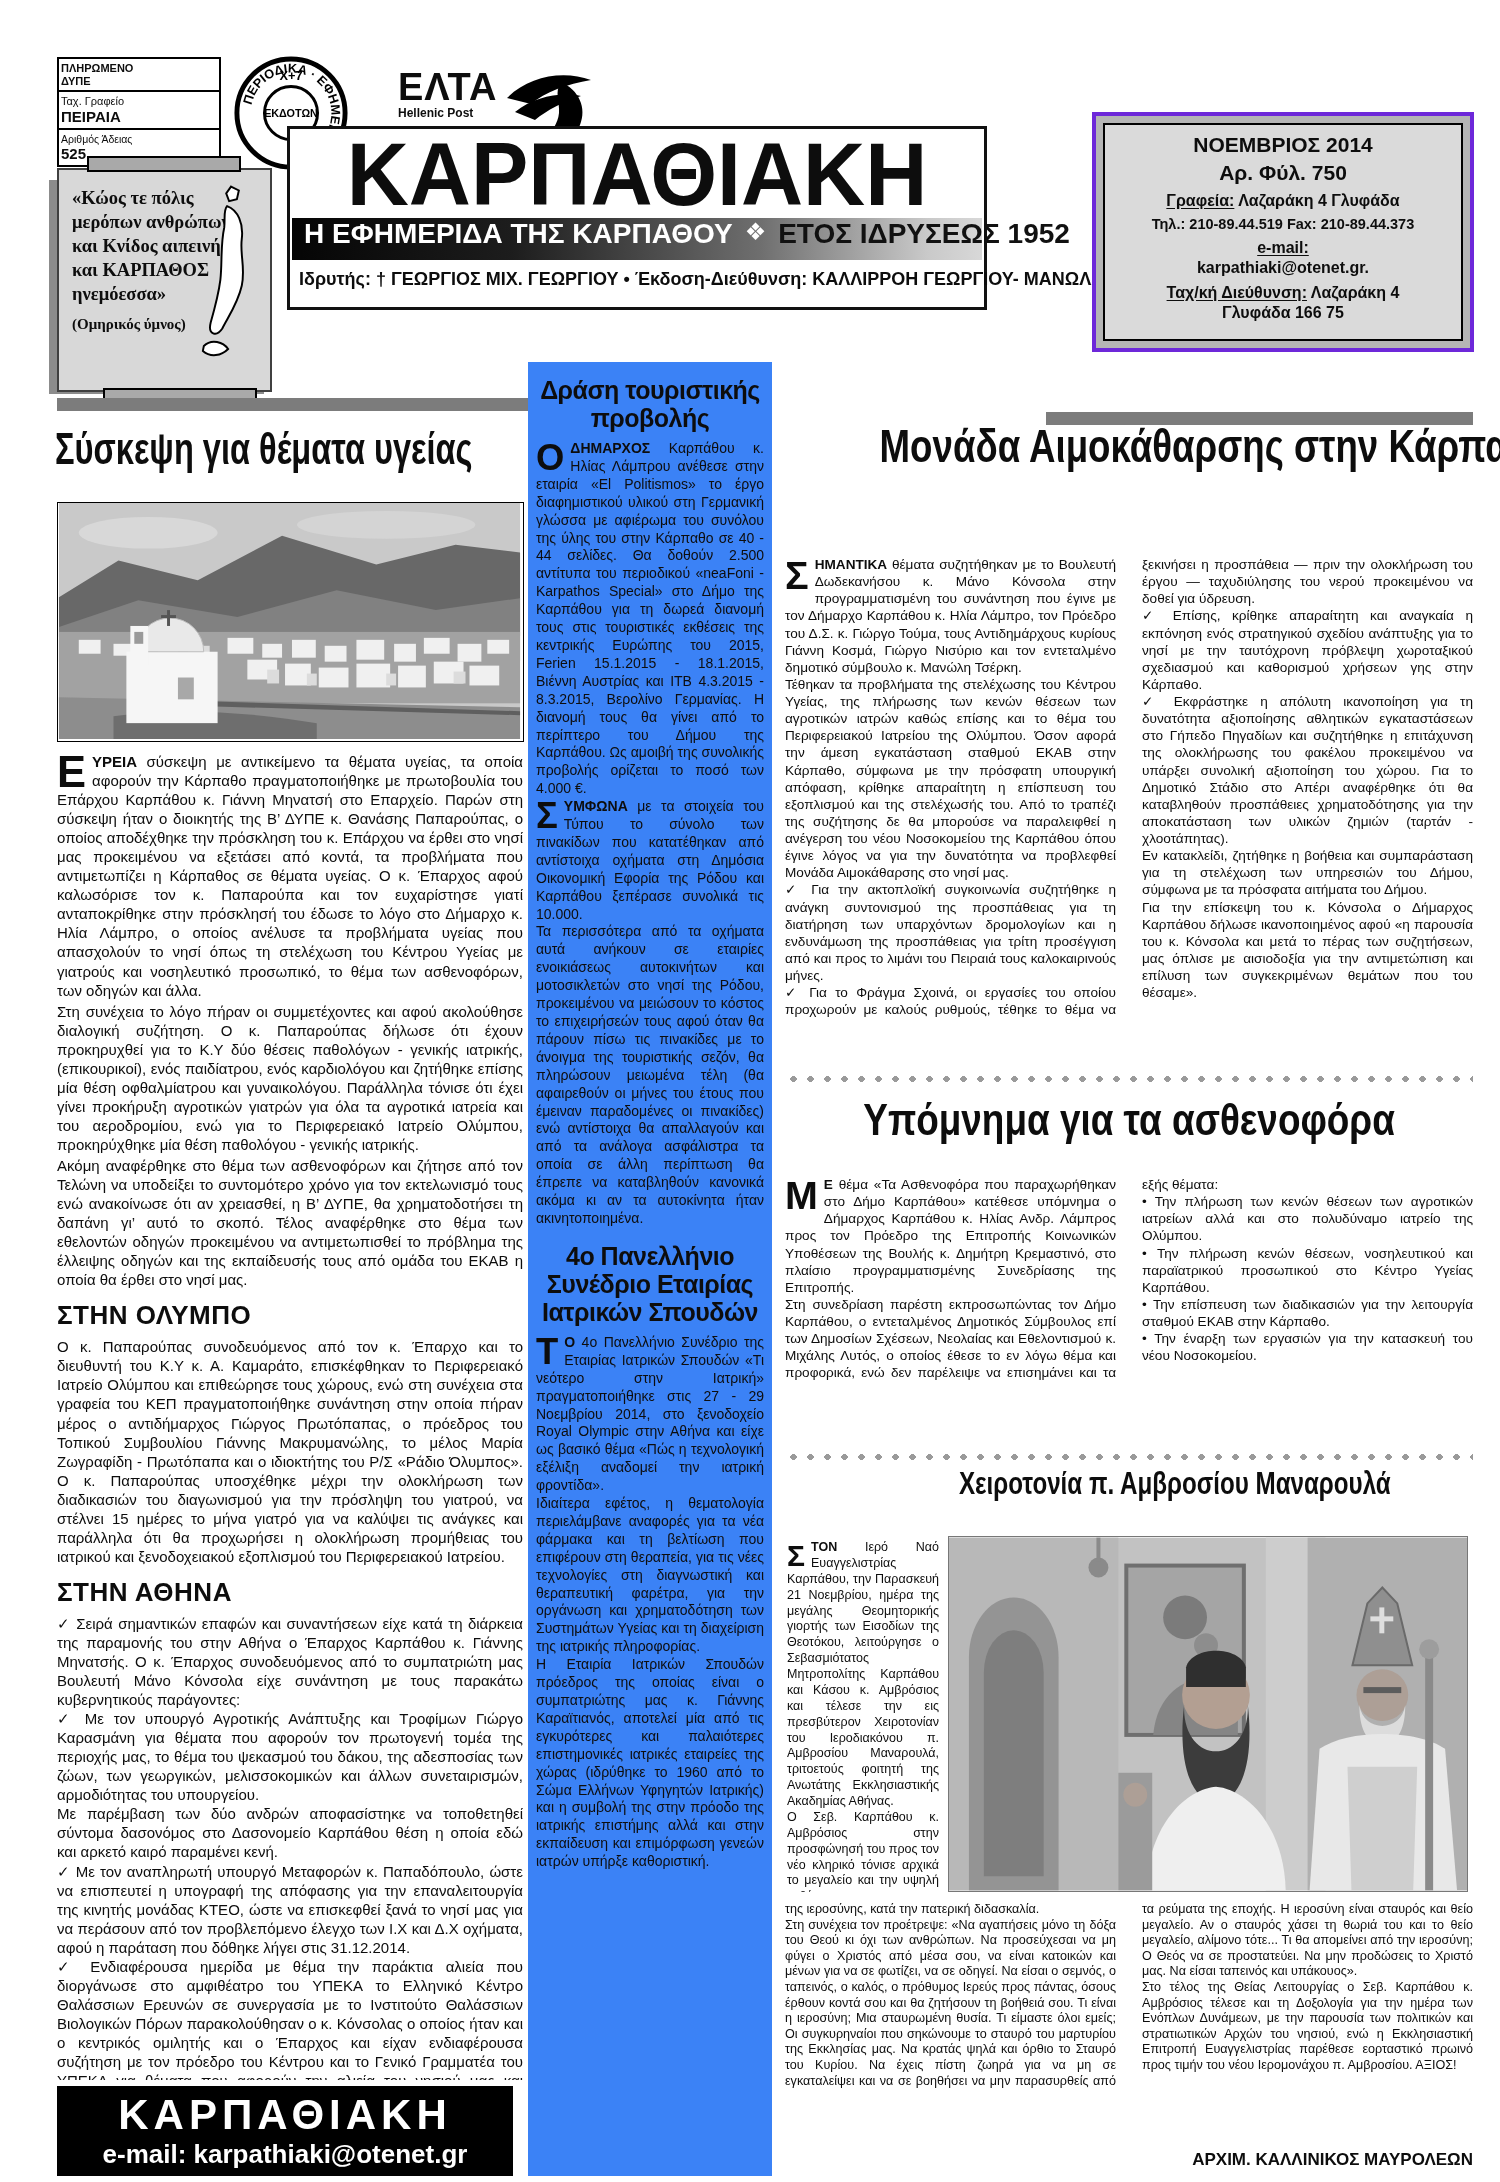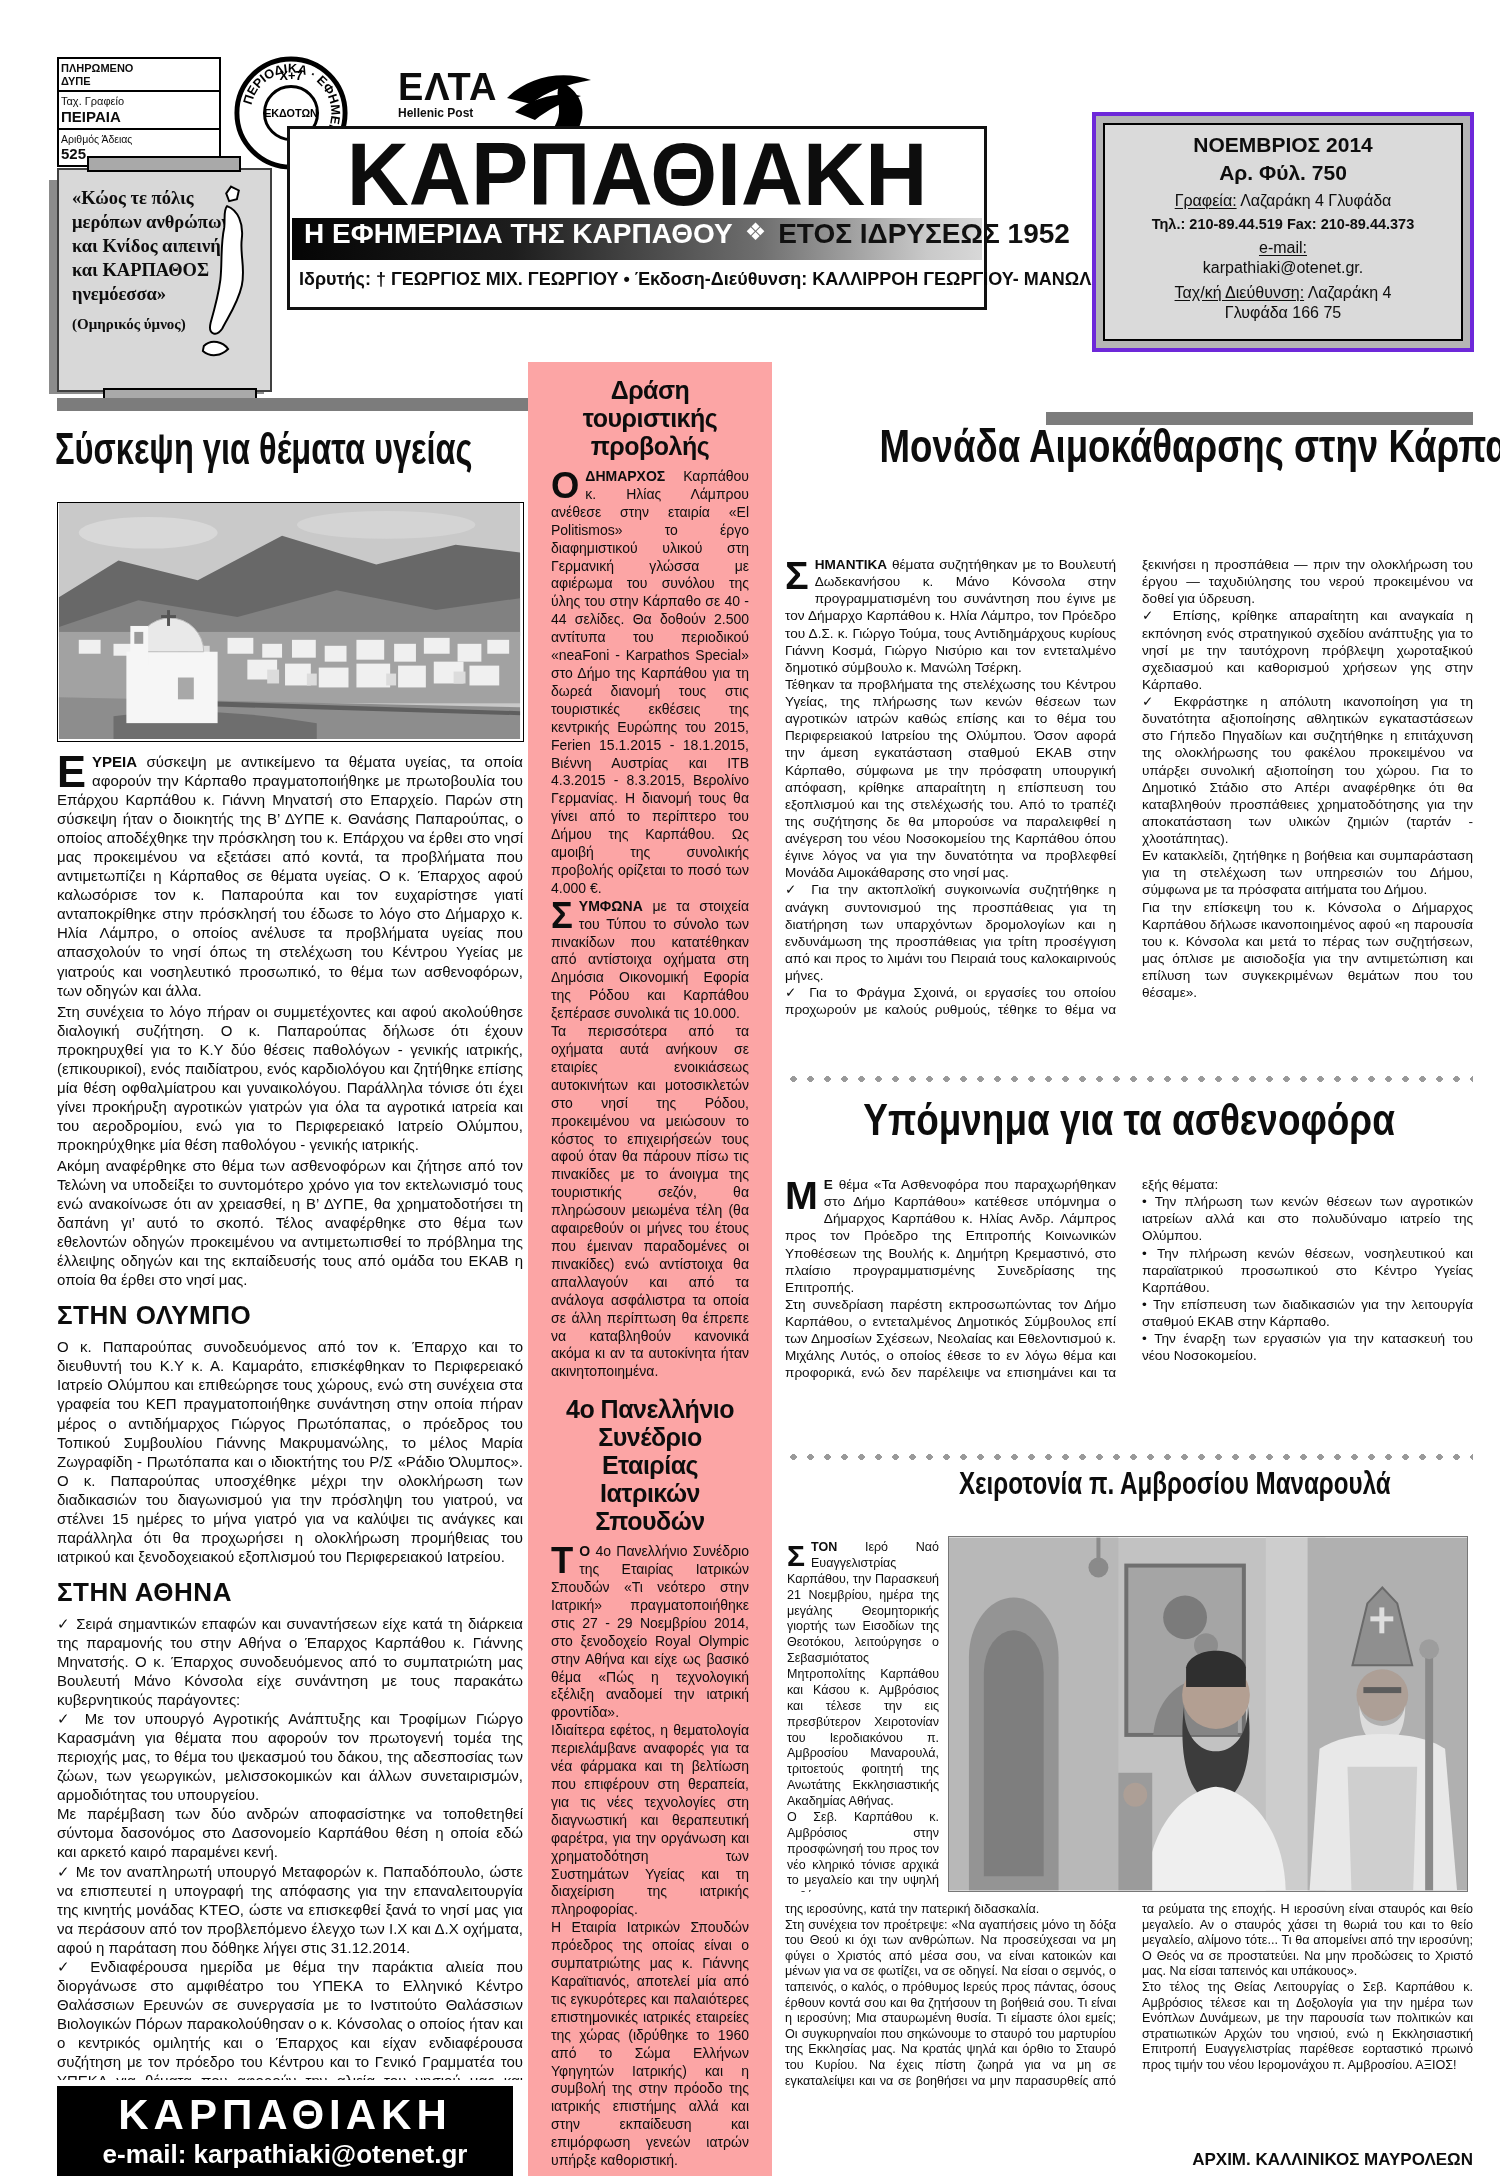--- a/index.html
+++ b/index.html
@@ -39,21 +39,21 @@
   .bar-tagline{color:#fff;font-size:28px;font-weight:700;white-space:nowrap;}
   .bar-diamond{color:#fff;font-size:24px;}
   .bar-founded{color:#111;font-size:28px;font-weight:700;white-space:nowrap;}
   .mast-founder{font-size:18px;font-weight:700;padding:9px 0 0 9px;white-space:nowrap;}
 
   
   .issue-box{left:1092px;top:112px;width:382px;height:240px;background:#b5b5b5;border:4px solid #6d28d9;box-sizing:border-box;padding:7px;}
   .issue-inner{background:#dadada;border:2px solid #000;height:100%;box-sizing:border-box;text-align:center;padding:8px 8px;}
   .ib-month{font-size:21px;font-weight:700;}
   .ib-no{font-size:21px;font-weight:700;margin-top:4px;}
-  .ib-line{font-size:16px;font-weight:400;margin-top:7px;text-align:center;}
+  .ib-line{font-size:16px;font-weight:700;margin-top:7px;text-align:center;}
   .ib-phone{font-size:14.5px;font-weight:700;margin-top:6px;}
   .ib-line u{text-underline-offset:2px;}
 
   .gray-bar{background:#7c7c7c;}
   .bar-left{left:57px;top:398px;width:714px;height:13px;}
   .bar-right{left:1046px;top:412px;width:427px;height:13px;}
 
   
   .headline{font-weight:700;white-space:nowrap;}
   .squeeze{display:inline-block;transform-origin:left center;}
@@ -67,21 +67,21 @@
   
   .town-photo{left:57px;top:502px;width:465px;height:238px;border:1px solid #000;}
   .ord-photo{left:948px;top:1536px;width:520px;height:356px;border:1px solid #777;box-sizing:border-box;}
 
   
   .health-body{left:57px;top:752px;width:466px;height:1328px;overflow:hidden;font-size:15px;line-height:1.27;}
   .health-body .para{margin-bottom:2px;}
   .subhead{font-size:26px;font-weight:700;letter-spacing:0.5px;margin:10px 0 5px 0;}
   .dc{float:left;font-size:2.9em;line-height:0.78;padding:4px 6px 0 0;font-weight:700;}
 
-  .mid-col{left:528px;top:362px;width:244px;height:1814px;background:#fca5a5;box-sizing:border-box;padding:12px 23px;overflow:hidden;}
+  .mid-col{left:528px;top:362px;width:244px;height:1814px;background:#3b82f6;box-sizing:border-box;padding:12px 8px;overflow:hidden;}
   .mid-title{font-size:25px;font-weight:700;text-align:center;line-height:1.12;margin:14px 0 8px 0;letter-spacing:-0.5px;}
   .mid-title:first-child{margin-top:2px;}
   .mid-body{font-size:14px;line-height:1.28;}
   .mid-body .dc{font-size:2.6em;}
 
   .two-cols{column-count:2;column-gap:26px;overflow:hidden;font-size:13.6px;line-height:1.26;}
   .dialysis-cols{left:785px;top:556px;width:688px;height:512px;}
   .memo-cols{left:785px;top:1176px;width:688px;height:272px;}
   .ord-cols{left:785px;top:1902px;width:688px;height:246px;font-size:12.6px;line-height:1.24;}
   .ord-intro{left:787px;top:1540px;width:152px;height:352px;overflow:hidden;font-size:12.5px;line-height:1.27;}

